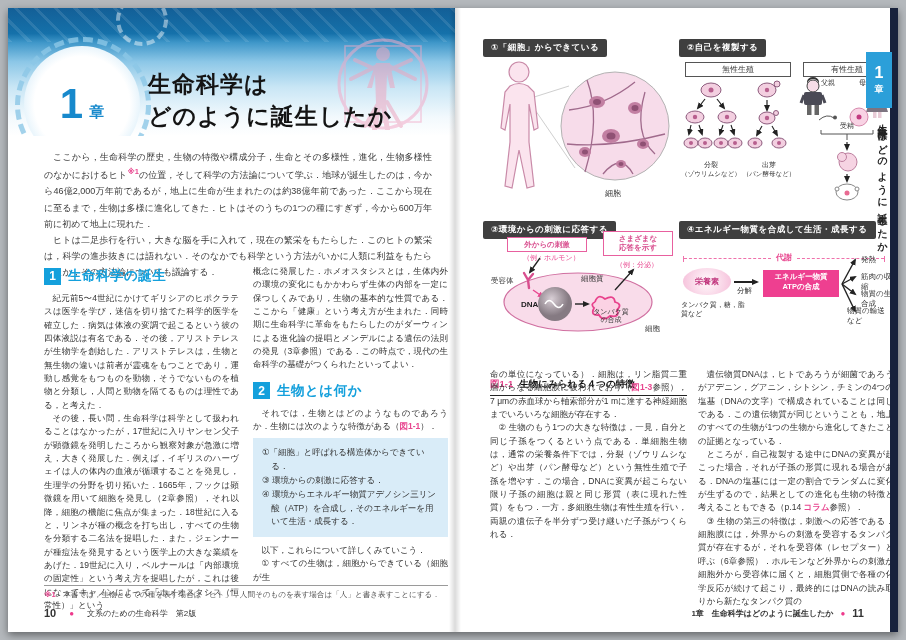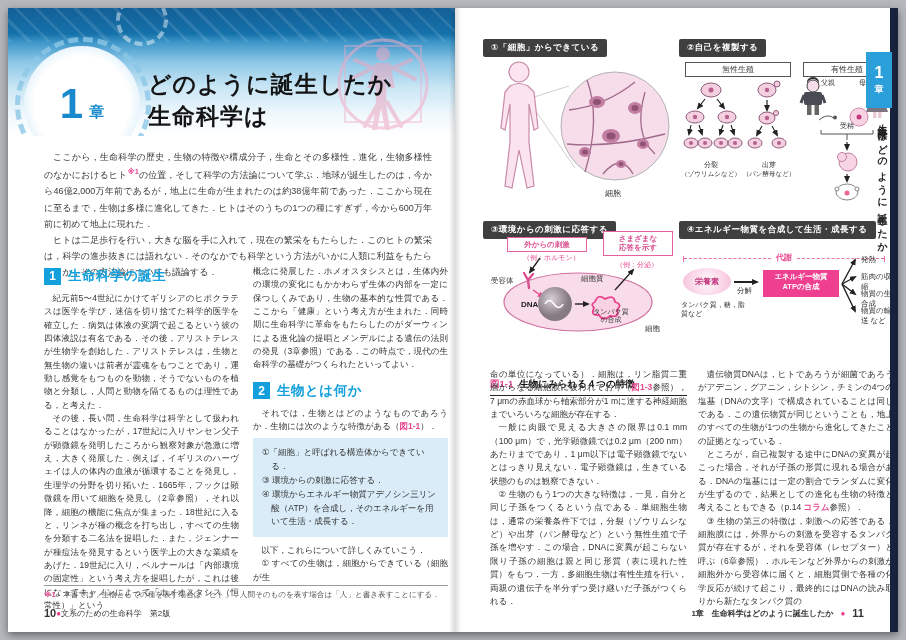--- a/index.html
+++ b/index.html
@@ -36,21 +36,21 @@
   .col{width:195px;}
   .sec{display:flex;align-items:center;gap:7px;margin:2px 0 7px 0;}
   .sec-num{width:17px;height:17px;background:#14a0dc;color:#fff;font-size:12px;font-weight:800;display:flex;align-items:center;justify-content:center;flex:none;}
   .sec-title{color:#14a0dc;font-size:13.5px;font-weight:800;letter-spacing:.5px;}
   .body{font-size:8.5px;line-height:1.57;color:#333;text-align:justify;margin:0;}
   .ind{text-indent:1em;}
   .feature-box{background:#d9ecf8;padding:8px 9px;margin:5px 0 7px 0;}
   .feature-box p{font-size:8.5px;line-height:1.62;color:#333;margin:0;padding-left:1.1em;text-indent:-1.1em;}
   .footnote-rule{position:absolute;left:36px;top:577px;width:404px;border-top:1px solid #9a9a9a;}
   .footnote{position:absolute;left:36px;top:582px;width:404px;font-size:7.6px;color:#555;margin:0;}
-  .footer-l{position:absolute;left:36px;top:599px;display:flex;align-items:center;gap:0;}
+  .footer-l{position:absolute;left:36px;top:599px;display:flex;align-items:center;gap:13px;}
   .footer-r{position:absolute;right:34px;top:599px;display:flex;align-items:center;gap:7px;}
   .pg-num{font-size:11px;font-weight:bold;color:#333;}
   .dot{color:#ee3a8c;font-size:8px;}
   .ft-title{font-size:8px;color:#333;}
 
   
   .tag{display:inline-block;background:#3f3f3f;color:#fff;font-size:8.5px;font-weight:bold;padding:3px 8px;border-radius:2px;letter-spacing:.5px;}
   .panel{position:absolute;}
   #panel1{left:28px;top:28px;width:192px;height:180px;}
   #panel2{left:224px;top:28px;width:214px;height:180px;}
@@ -112,22 +112,22 @@
         <svg width="120" height="102" viewBox="0 0 120 102">
           <circle cx="60" cy="52" r="44" fill="none" stroke="#f2aac8" stroke-width="3"></circle>
           <rect x="22" y="14" width="76" height="76" fill="none" stroke="#f2aac8" stroke-width="1.5"></rect>
           <circle cx="60" cy="22" r="7" fill="#eda6c0"></circle>
           <path d="M53,31 h14 l5,25 h-5 l-3,-14 l-1,30 l4,26 h-5 l-4,-22 l-4,22 h-5 l4,-26 l-1,-30 l-3,14 h-5 z" fill="#eda6c0"></path>
           <path d="M54,34 L28,47 M66,34 L92,47 M54,38 L32,28 M66,38 L88,28" stroke="#eda6c0" stroke-width="4" fill="none" stroke-linecap="round"></path>
           <path d="M56,70 L42,94 M64,70 L78,94" stroke="#eda6c0" stroke-width="4" fill="none" stroke-linecap="round"></path>
         </svg>
       </div>
       <div class="chapter-title">
+        <div>生命科学は</div>
         <div>どのように誕生したか</div>
-        <div>生命科学は</div>
       </div>
     </div>
 
     <div class="intro">
       <p><span>ここから，生命科学の歴史，生物の特徴や構成分子，生命とその多様性，進化，生物多様性のなかにおけるヒト</span><sup class="pink">※1</sup><span>の位置，そして科学の方法論について学ぶ．地球が誕生したのは，今から46億2,000万年前であるが，地上に生命が生まれたのは約38億年前であった．ここから現在に至るまで，生物は多様に進化してきた．ヒトはそのうちの1つの種にすぎず，今から600万年前に初めて地上に現れた．</span></p>
       <p>ヒトは二足歩行を行い，大きな脳を手に入れて，現在の繁栄をもたらした．このヒトの繁栄は，科学の進歩抜きには語れない．そのなかでも科学という方法がいかに人類に利益をもたらしたか，その方法論についても議論する．</p>
     </div>
 
     <div class="cols">
       <div class="col">
@@ -337,31 +337,30 @@
         <line x1="163" y1="36" x2="176" y2="12" stroke="#222" stroke-width="1.4" marker-end="url(#ak)"></line>
         <line x1="163" y1="36" x2="176" y2="29" stroke="#222" stroke-width="1.4" marker-end="url(#ak)"></line>
         <line x1="163" y1="36" x2="176" y2="46" stroke="#222" stroke-width="1.4" marker-end="url(#ak)"></line>
         <line x1="163" y1="36" x2="176" y2="63" stroke="#222" stroke-width="1.4" marker-end="url(#ak)"></line>
       </svg>
       <span class="abs" style="left:58px;top:68px;font-size:7.5px;color:#333;">分解</span>
       <div class="atp-box"><span>エネルギー物質</span><br><span>ATPの合成</span></div>
       <span class="abs" style="left:182px;top:37px;font-size:7.5px;color:#333;">発熱</span>
       <span class="abs" style="left:182px;top:54px;font-size:7.5px;color:#333;">筋肉の収縮</span>
       <span class="abs" style="left:182px;top:71px;font-size:7.5px;color:#333;">物質の生合成</span>
-      <span class="abs" style="left:182px;top:88px;font-size:7.5px;color:#333;">物質の輸送 など</span>
+      <span class="abs" style="left:168px;top:88px;font-size:7.5px;color:#333;">物質の輸送 など</span>
     </div>
 
     <div class="fig-cap">
       <span class="fig-tag">図1-1</span>
       <span class="fig-title">生物にみられる４つの特徴</span>
     </div>
 
     <div id="rcol1">
       <p class="body"><span>命の単位になっている）．細胞は，リン脂質二重層からなる細胞膜に被われており（</span><span class="pink">図1-3</span><span>参照），7 μmの赤血球から軸索部分が1 mに達する神経細胞までいろいろな細胞が存在する．</span></p>
-      <p class="body ind">一般に肉眼で見える大きさの限界は0.1 mm（100 μm）で，光学顕微鏡では0.2 μm（200 nm）あたりまでであり，1 μm以下は電子顕微鏡でないとはっきり見えない．電子顕微鏡は，生きている状態のものは観察できない．</p>
       <p class="body ind">② 生物のもう1つの大きな特徴は，一見，自分と同じ子孫をつくるという点である．単細胞生物は，通常の栄養条件下では，分裂（ゾウリムシなど）や出芽（パン酵母など）という無性生殖で子孫を増やす．この場合，DNAに変異が起こらない限り子孫の細胞は親と同じ形質（表に現れた性質）をもつ．一方，多細胞生物は有性生殖を行い，両親の遺伝子を半分ずつ受け継いだ子孫がつくられる．</p>
     </div>
     <div id="rcol2">
       <p class="body ind">遺伝物質DNAは，ヒトであろうが細菌であろうがアデニン，グアニン，シトシン，チミンの4つの塩基（DNAの文字）で構成されていることは同じである．この遺伝物質が同じということも，地上のすべての生物が1つの生物から進化してきたことの証拠となっている．</p>
       <p class="body ind"><span>ところが，自己複製する途中にDNAの変異が起こった場合，それが子孫の形質に現れる場合がある．DNAの塩基には一定の割合でランダムに変化が生ずるので，結果としての進化も生物の特徴と考えることもできる（p.14 </span><span class="pink">コラム</span><span>参照）．</span></p>
       <p class="body ind">③ 生物の第三の特徴は，刺激への応答である．細胞膜には，外界からの刺激を受容するタンパク質が存在するが，それを受容体（レセプター）と呼ぶ（6章参照）．ホルモンなど外界からの刺激が細胞外から受容体に届くと，細胞質側で各種の化学反応が続けて起こり，最終的にはDNAの読み取りから新たなタンパク質の</p>
     </div>
 
     <div class="footer-r">
       <span class="ft-title" style="font-weight:bold;">1章　生命科学はどのように誕生したか</span>

